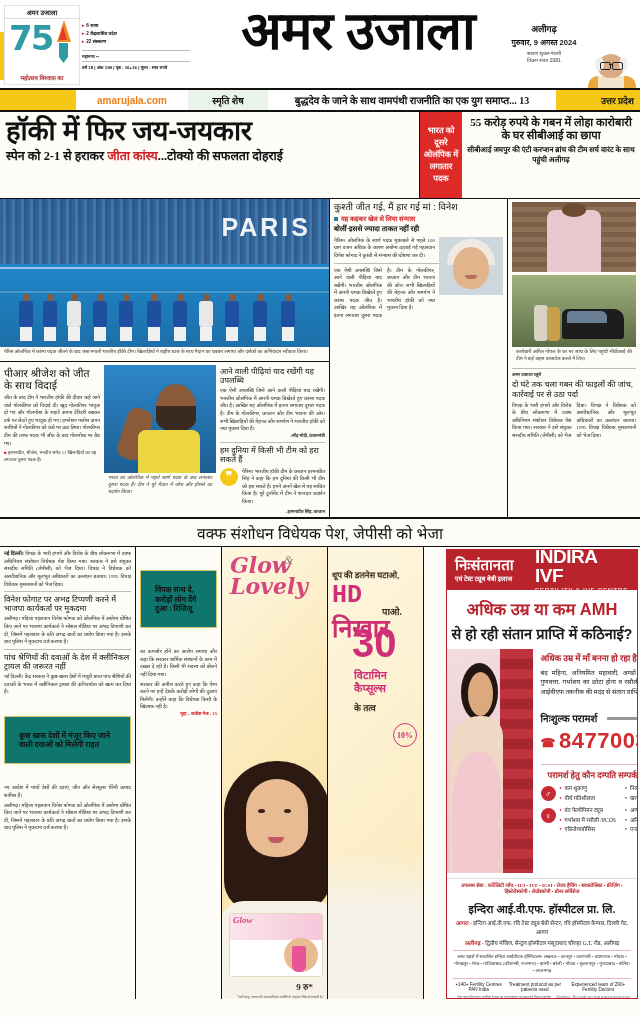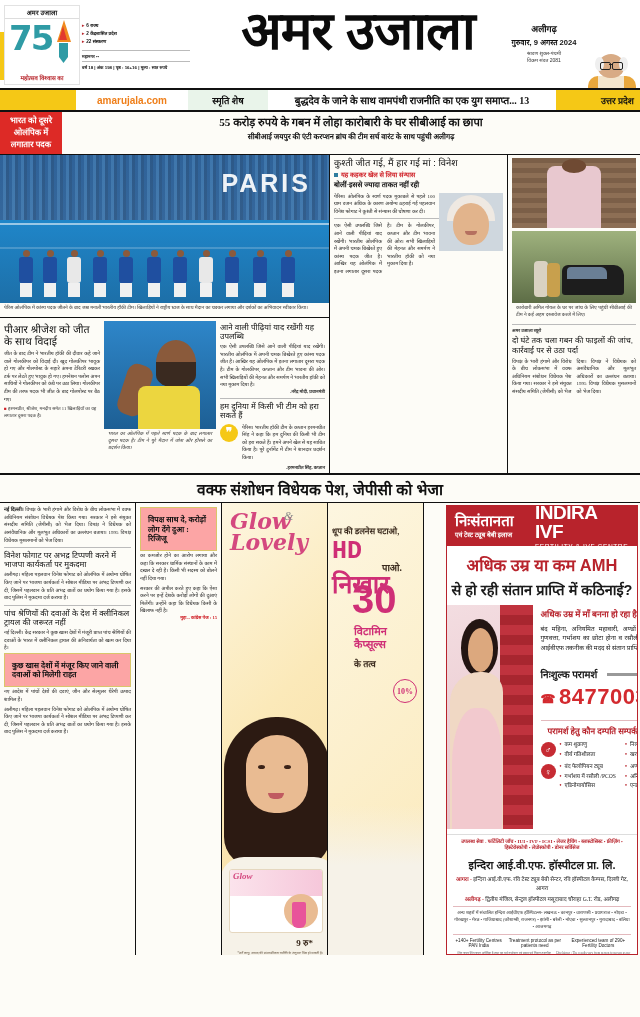--- a/index.html
+++ b/index.html
@@ -75,22 +75,22 @@
   .strip-state{width:78px;background:#f5c816;display:flex;align-items:center;justify-content:flex-end;
     padding-right:6px;font-weight:bold;font-size:9px;color:#111;}
 
   
   .headrow{display:flex;border-bottom:1px solid #111;}
   .hl-left{width:420px;padding:4px 6px 3px;box-sizing:border-box;border-right:1px solid #111;}
   .hl-main{font-family:"Liberation Sans",sans-serif;font-weight:bold;font-size:27.5px;color:#111;
     line-height:1.08;letter-spacing:-.3px;}
   .hl-sub{font-size:12.4px;font-weight:bold;color:#111;margin-top:3px;line-height:1.15;}
   .hl-sub .red{color:#cf2027;}
-  .hl-badge{width:62px;background:#dd2a26;color:#fff;font-weight:bold;font-size:8.3px;
-    display:flex;flex-direction:column;justify-content:center;text-align:center;padding:3px 2px;
+  .hl-badge{width:42px;background:#dd2a26;color:#fff;font-weight:bold;font-size:8.3px;
+    display:flex;flex-direction:column;justify-content:center;text-align:center;padding:13px 2px;
     line-height:1.45;box-sizing:border-box;}
   .hl-right{flex:1;padding:4px 5px;box-sizing:border-box;}
   .hl-r-title{font-weight:bold;font-size:11.2px;line-height:1.18;color:#111;text-align:center;}
   .hl-r-sub{font-weight:bold;font-size:7.4px;line-height:1.3;color:#111;text-align:center;margin-top:3px;}
 
   
   .body-grid{display:flex;}
   .col-a{width:330px;border-right:1px solid #111;box-sizing:border-box;}
   .col-b{width:178px;border-right:1px solid #111;box-sizing:border-box;padding:3px 4px;}
   .col-c{flex:1;box-sizing:border-box;padding:3px 4px;}
@@ -150,23 +150,23 @@
   .vp-hair{position:absolute;left:8px;top:2px;width:48px;height:26px;border-radius:24px 24px 0 0;background:#efe9e2;}
   .vp-mouth{position:absolute;left:26px;top:38px;width:12px;height:4px;border-radius:0 0 6px 6px;background:#b5705f;}
 
   .man-photo{width:100%;height:70px;position:relative;overflow:hidden;background:#9a7f63;}
   .mp-wall{position:absolute;inset:0;background:repeating-linear-gradient(0deg,#8d6f55 0 5px,#7b5f48 5px 10px);}
   .mp-body{position:absolute;left:28%;top:12%;width:44%;height:88%;background:#e8c8cf;border-radius:8px 8px 0 0;}
   .mp-head{position:absolute;left:40%;top:2%;width:20%;height:20%;border-radius:50%;background:#6f4a33;}
 
   
   .waqf-band{border-top:2px solid #111;border-bottom:1px solid #111;padding:3px 0 2px;}
-  .waqf-title{text-align:center;font-family:"Liberation Sans",serif;font-weight:bold;font-size:15.5px;color:#111;}
-
-  .yellow-box{background:#fca5a5;border:1px solid #d9c66a;padding:7px;margin:1px 0;}
+  .waqf-title{text-align:center;font-family:"Liberation Sans",serif;font-weight:normal;font-size:15.5px;color:#111;}
+
+  .yellow-box{background:#0f766e;border:1px solid #d9c66a;padding:14px;margin:20px 0;}
   .yellow-box .yb-h{font-size:7.8px;font-weight:bold;color:#111;line-height:1.2;}
 
   
   .glow-ad{position:relative;overflow:hidden;background:linear-gradient(135deg,#fdf6e0 0%,#fbe9b9 45%,#f7dca0 100%);
     height:100%;}
   .gl-logo{position:absolute;left:8px;top:8px;font-family:"DejaVu Serif",serif;font-style:italic;
     font-size:22px;color:#d4487f;line-height:.95;font-weight:bold;}
   .gl-logo span{display:block;}
   .gl-amp{position:absolute;left:62px;top:6px;font-size:12px;color:#8b8b8b;font-style:italic;}
   .gl-model{position:absolute;left:-6px;bottom:0;width:128px;height:248px;}
@@ -290,20 +290,26 @@
 
   <div class="strip">
     <div class="strip-y"></div>
     <div class="strip-url">amarujala.com</div>
     <div class="strip-tag">स्मृति शेष</div>
     <div class="strip-news">बुद्धदेव के जाने के साथ वामपंथी राजनीति का एक युग समाप्त... 13</div>
     <div class="strip-state">उत्तर प्रदेश</div>
   </div>
 
   <div class="headrow">
+    <div class="hl-left">
+      <div class="hl-main">हॉकी में फिर जय-जयकार</div>
+      <div class="hl-sub">
+        <span>स्पेन को 2-1 से हराकर </span><span class="red">जीता कांस्य</span><span>...टोक्यो की सफलता दोहराई</span>
+      </div>
+    </div>
     <div class="hl-badge">भारत को दूसरे ओलंपिक में लगातार पदक</div>
     <div class="hl-right">
       <div class="hl-r-title">55 करोड़ रुपये के गबन में लोहा कारोबारी के घर सीबीआई का छापा</div>
       <div class="hl-r-sub">सीबीआई जयपुर की एंटी करप्शन ब्रांच की टीम सर्च वारंट के साथ पहुंची अलीगढ़</div>
     </div>
   </div>
 
   <div class="body-grid">
 
     <div class="col-a">

